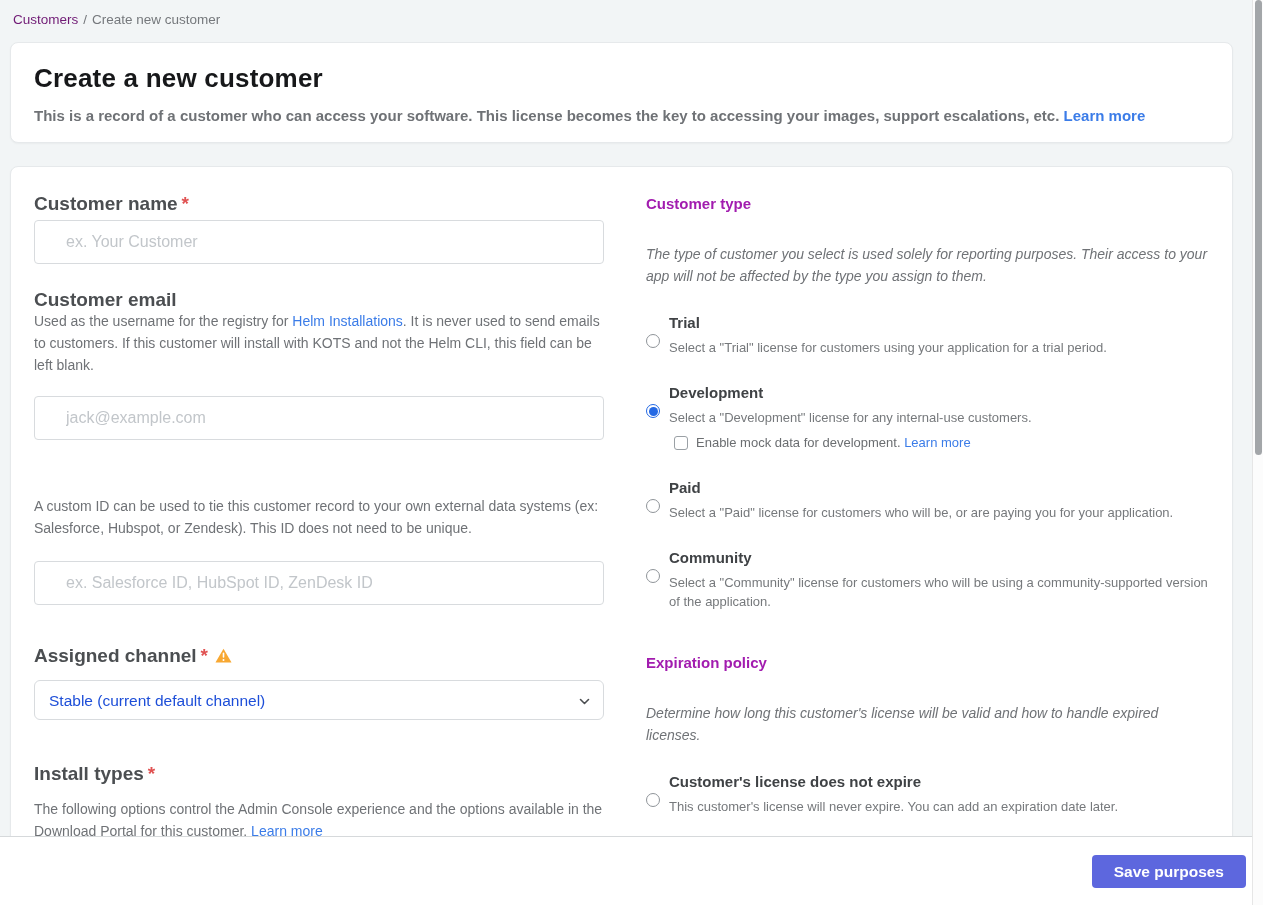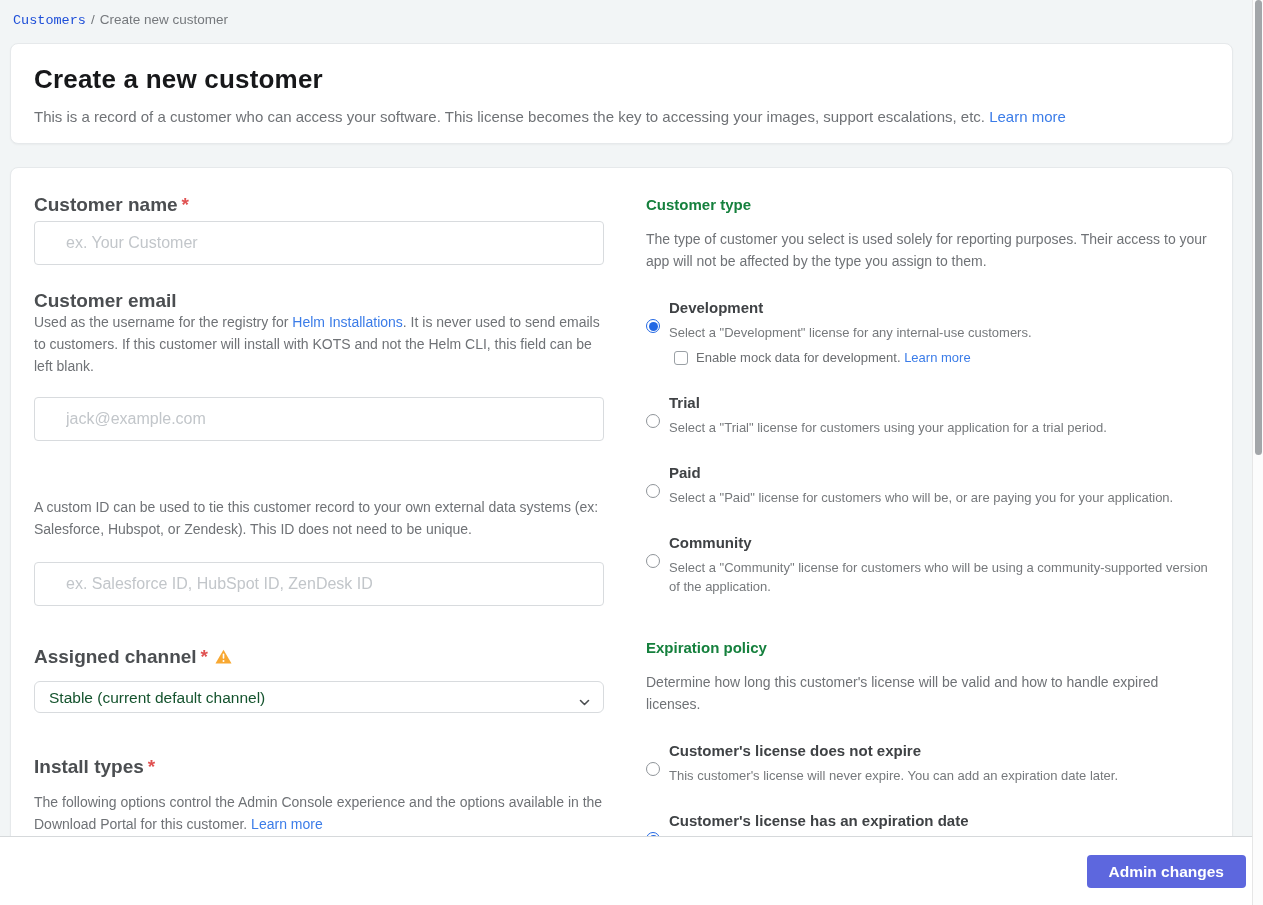--- a/index.html
+++ b/index.html
@@ -7,36 +7,36 @@
   body {
     font-family:"Liberation Sans","DejaVu Sans",sans-serif;
     background:#f2f5f6;
     position:relative;
     color:#4b4e51;
   }
   .page { position:absolute; inset:0; padding:10px 30px 0 10px; }
 
   
   .breadcrumb { font-size:13.5px; margin:2px 0 15px 3px; color:#75787c; }
-  .breadcrumb .crumb-link { color:#1d4ed8; text-decoration:none; cursor:pointer;font-family:Liberation Mono, monospace; }
+  .breadcrumb .crumb-link { color:#701a75; text-decoration:none; cursor:pointer; }
   .breadcrumb .sep { margin:0 5px; color:#75787c; }
 
   
   .card {
     background:#fff;
     border:1px solid #e6e9eb;
     border-radius:8px;
     box-shadow:0 1px 2px rgba(0,0,0,0.04);
   }
   .header-card { padding:19px 23px 16px 23px; margin-bottom:23px; }
   .page-title {
     font-size:26px; font-weight:700; color:#17181a; letter-spacing:0.2px;
     line-height:33px;
   }
-  .header-desc { margin-top:10px; font-size:15px; color:#6f7276; line-height:21px; }
+  .header-desc { margin-top:10px; font-size:15px; color:#6f7276; line-height:21px;font-weight:bold; }
   a.inline-link { color:#3b7ce8; text-decoration:none; cursor:pointer; }
 
   .main-card { height:673px; overflow:hidden; border-radius:8px 8px 0 0; padding:27px 23px 0 23px; }
   .columns { display:flex; gap:42px; }
   .col-left { width:570px; flex:none; }
   .col-right { width:565px; flex:none; }
 
   
   .field-label { font-size:19px; font-weight:600; color:#4b4e51; line-height:20px; }
   .req { color:#e05252; font-weight:600; margin-left:4px; }
@@ -45,29 +45,29 @@
     width:100%; height:44px; border:1px solid #d8dbde; border-radius:4px;
     font-family:inherit; font-size:16px; color:#3c3f43; padding:0 31px;
     background:#fff; outline:none; margin-top:6px;
   }
   .text-input::placeholder { color:#c2c6ca; }
   .help-text { font-size:14px; color:#6f7276; line-height:22px; margin-top:0; }
   .spacer-26 { height:26px; } .spacer-25 { height:25px; } .spacer-22 { height:22px; }
   .spacer-41 { height:41px; } .spacer-44 { height:44px; } .spacer-14 { height:14px; }
   .select-wrap { position:relative; margin-top:14px; }
   select.channel-select {
-    width:100%; height:32px; border:1px solid #d8dbde; border-radius:6px;
-    font-family:inherit; font-size:15.5px; color:#14532d; padding:0 36px 0 14px;
+    width:100%; height:40px; border:1px solid #d8dbde; border-radius:6px;
+    font-family:inherit; font-size:15.5px; color:#1d4ed8; padding:0 36px 0 14px;
     background:#fff; appearance:none; -webkit-appearance:none; outline:none;
   }
   .select-chevron { position:absolute; right:13px; top:15px; pointer-events:none; }
 
   
-  .section-heading { font-size:15px; font-weight:600; color:#15803d; line-height:20px; }
-  .section-desc { font-size:14px; color:#6f7276; line-height:22px; margin-top:13px; }
+  .section-heading { font-size:15px; font-weight:600; color:#a21caf; line-height:20px; }
+  .section-desc { font-size:14px; color:#6f7276; line-height:22px; margin-top:29px;font-style:italic; }
   .options { margin-top:26px; }
   .option { display:flex; gap:9px; margin-bottom:26px; }
   .radio-col { width:14px; flex:none; }
   .radio {
     display:block; width:14px; height:14px; border:1px solid #8f9499;
     border-radius:50%; background:#fff; margin-top:21px; position:relative; cursor:pointer;
   }
   .radio.checked { border-color:#2368e4; }
   .radio.checked::after {
     content:""; position:absolute; inset:1.5px; border-radius:50%; background:#2368e4;
@@ -172,47 +172,47 @@
 
       <div class="col-right">
 
         <div class="section-heading">Customer type</div>
         <p class="section-desc">The type of customer you select is used solely for reporting purposes. Their access to your app will not be affected by the type you assign to them.</p>
 
         <div class="options">
 
           <div class="option">
             <div class="radio-col">
+                <span class="radio"></span>
+              </div>
+            <div class="option-text">
+              <div class="option-title">Trial</div>
+              <div class="option-desc">Select a "Trial" license for customers using your application for a trial period.</div>
+            </div>
+          </div>
+
+          <div class="option">
+            <div class="radio-col">
                 <span class="radio checked"></span>
               </div>
             <div class="option-text">
               <div class="option-title">Development</div>
               <div class="option-desc">Select a "Development" license for any internal-use customers.</div>
               <div class="checkbox-row">
                 <span class="checkbox"></span>
                 <span class="checkbox-label"><span>Enable mock data for development.</span> <a class="inline-link">Learn more</a></span>
               </div>
             </div>
           </div>
 
           <div class="option">
             <div class="radio-col">
                 <span class="radio"></span>
               </div>
             <div class="option-text">
-              <div class="option-title">Trial</div>
-              <div class="option-desc">Select a "Trial" license for customers using your application for a trial period.</div>
-            </div>
-          </div>
-
-          <div class="option">
-            <div class="radio-col">
-                <span class="radio"></span>
-              </div>
-            <div class="option-text">
               <div class="option-title">Paid</div>
               <div class="option-desc">Select a "Paid" license for customers who will be, or are paying you for your application.</div>
             </div>
           </div>
 
           <div class="option">
             <div class="radio-col">
                 <span class="radio"></span>
               </div>
             <div class="option-text">
@@ -252,18 +252,18 @@
 
         </div>
 
       </div>
     </div>
   </div>
 
 </div>
 
 <div class="footer">
-  <button class="save-btn">Admin changes</button>
+  <button class="save-btn">Save purposes</button>
 </div>
 
 <div class="scrollbar">
   <div class="scroll-thumb"></div>
 </div>
 
 </body></html>

